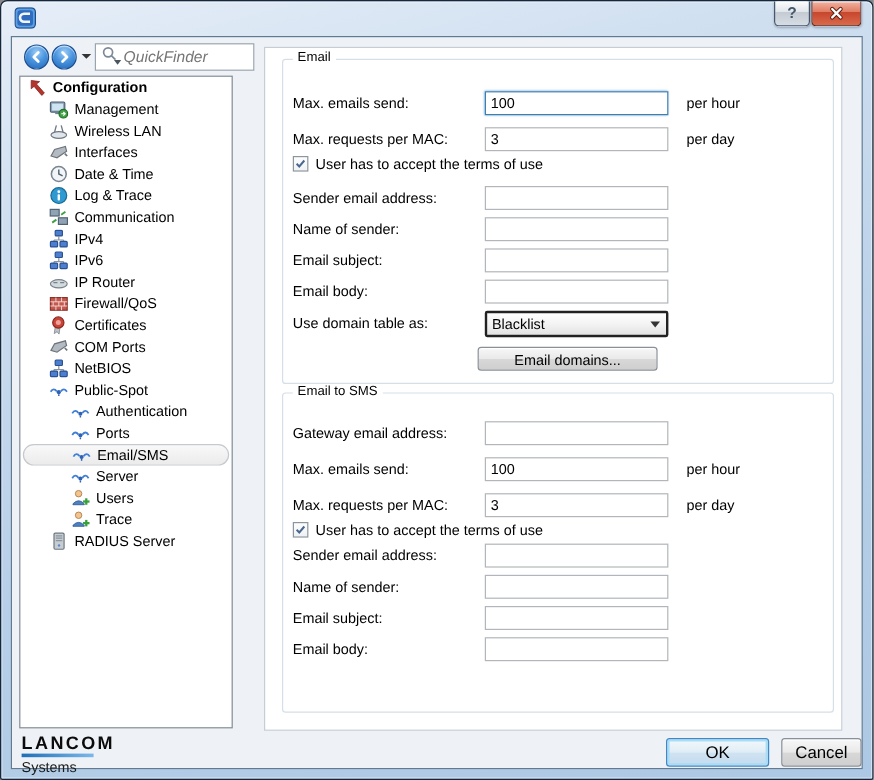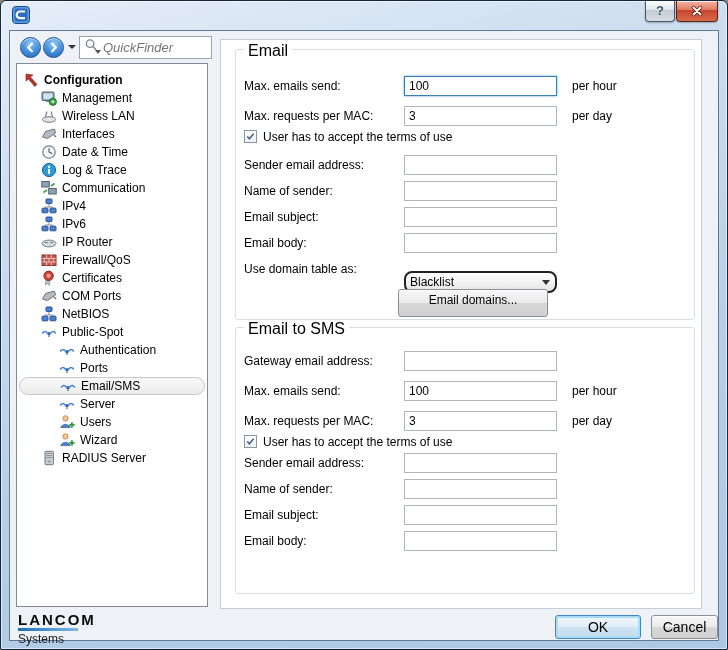--- a/index.html
+++ b/index.html
@@ -62,22 +62,22 @@
     width:0; height:0; border-left:3px solid transparent; border-right:3px solid transparent;
     border-top:4px solid #4a5560; margin:8px 2px 0 -4px;
   }
   .quickfinder input {
     border:none; outline:none; width:100px; font-family:"Liberation Sans",sans-serif;
     font-size:13px; font-style:italic; color:#ec4899; background:transparent;
   }
 
   
   .tree {
-    position:absolute; left:6px; top:32px; width:192px; height:544px;
-    background:#fff; border:1px solid #808b96; padding-top:7px; overflow:hidden;
+    position:absolute; left:6px; top:32px; width:178px; height:544px;
+    background:#fff; border:1px solid #808b96; overflow:hidden;
   }
   .titem { height:18px; display:flex; align-items:center; gap:5px; font-size:12px; color:#000; white-space:nowrap; }
   .titem.lvl0 { padding-left:6px; font-weight:bold; }
   .titem.lvl1 { padding-left:24px; }
   .titem.lvl2 { padding-left:42px; }
   .titem.selected {
     margin:0 2px; padding-left:40px;
     border:1px solid #c6cace; border-radius:9px;
     background:linear-gradient(#f9f9f9,#ebebec);
   }
@@ -85,53 +85,53 @@
   .ticon svg { display:block; }
 
   
   .main {
     position:absolute; left:210px; top:8px; width:482px; height:570px;
     background:#fff; border:1px solid #c5ced6;
   }
   .group { position:absolute; border:1px solid #d5dfe7; border-radius:3px; }
   #g-email { left:14px; top:9px;  width:460px; height:271px; }
   #g-sms   { left:14px; top:287px; width:460px; height:267px; }
-  .gtitle { position:absolute; top:-8px; left:8px; background:#fff; padding:0 4px; font-size:16px; color:#000; }
+  .gtitle { position:absolute; top:-8px; left:8px; background:#fff; padding:0 4px; font-size:11px; color:#000; }
 
   .frow { position:absolute; left:8px; right:8px; height:22px; font-size:12px; color:#000; }
   .flabel { position:absolute; left:0; top:3px; white-space:nowrap; }
   .finput {
     position:absolute; left:160px; top:0; width:153px; height:20px;
     border:1px solid #b2b6ba; font-family:"Liberation Sans",sans-serif; font-size:12px;
     padding:0 4px; color:#000; background:#fff; outline:none;
   }
   .finput.focused { border:1px solid #3c7fb1; box-shadow:0 0 2px rgba(61,133,198,.8); }
   .fsuffix { position:absolute; left:328px; top:3px; white-space:nowrap; }
 
   .cb {
     position:relative; display:inline-block; width:13px; height:13px; vertical-align:-2px;
     border:1px solid #8e959c; background:linear-gradient(#fdfdfd,#eef2f5); margin-right:6px;
   }
   .cb svg { visibility:hidden; display:block; margin:0px auto; }
   .cb.checked svg { visibility:visible; }
   .cblabel { font-size:12px; }
 
   .combo {
-    position:absolute; left:160px; top:12px; width:153px; height:22px;
-    border:2px solid #222; border-radius:8px;
+    position:absolute; left:160px; top:0; width:153px; height:22px;
+    border:2px solid #222; border-radius:2px;
     background:linear-gradient(#ffffff,#f2f2f2 55%,#e3e3e3);
   }
   .combo .ctext { position:absolute; left:4px; top:2px; font-size:12px; }
   .combo .carrow {
     position:absolute; right:5px; top:7px; width:0; height:0;
     border-left:4px solid transparent; border-right:4px solid transparent; border-top:5px solid #333;
   }
 
   .gbutton {
-    position:absolute; left:162px; width:150px; height:28px;
+    position:absolute; left:162px; width:150px; height:20px;
     border:1px solid #8a9097; border-radius:3px;
     background:linear-gradient(#f7f7f7,#e9e9e9 50%,#d8d8d8 51%,#cfcfcf);
     font-size:12px; text-align:center; line-height:20px; color:#000;
     box-shadow:inset 0 1px 0 #fff;
   }
 
   
   .logo { position:absolute; left:8px; top:581px; }
   .logo-main { font-size:15px; font-weight:bold; letter-spacing:2px; color:#0b0b0b; line-height:15px; }
   .logo-line { width:60px; height:3px; background:linear-gradient(90deg,#1e6fb8,#7db7e8); margin:1px 0 1px; }
@@ -400,21 +400,21 @@
       </div>
       <div class="titem lvl2">
         <span class="ticon">
             <svg viewBox="0 0 16 16">
               <circle cx="6.5" cy="4.4" r="2.7" fill="#f3c48e" stroke="#a97a48" stroke-width="0.7"></circle>
               <path d="M1.8 12.8 Q6.5 7.8 11.2 12.8 L11.2 13.6 L1.8 13.6 Z" fill="#4f81c2" stroke="#2d5a95" stroke-width="0.7"></path>
               <rect x="10.2" y="10" width="5.4" height="1.9" fill="#35a13a"></rect>
               <rect x="11.95" y="8.25" width="1.9" height="5.4" fill="#35a13a"></rect>
             </svg>
           </span>
-        <span>Wizard</span>
+        <span>Trace</span>
       </div>
       <div class="titem lvl1">
         <span class="ticon">
             <svg viewBox="0 0 16 16">
               <rect x="4" y="1.3" width="8.4" height="13.4" rx="1" fill="#c6cdd3" stroke="#6d7780"></rect>
               <path d="M5.5 3.5 h5.4 M5.5 5.5 h5.4 M5.5 7.5 h5.4" stroke="#8c959c" fill="none"></path>
               <circle cx="8.2" cy="11.5" r="1" fill="#5b87c5"></circle>
             </svg>
           </span>
         <span>RADIUS Server</span>

